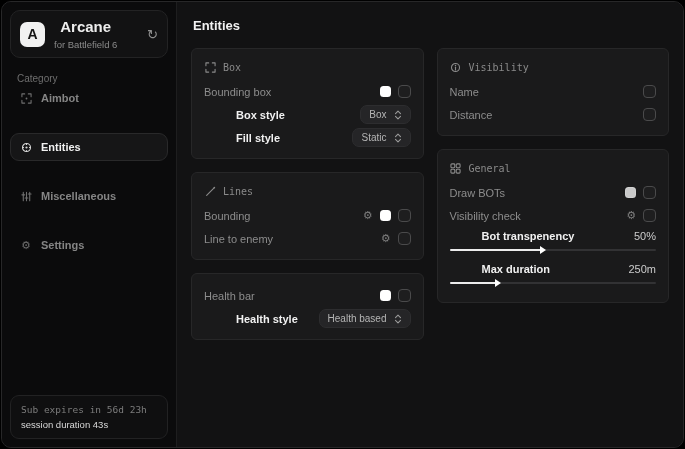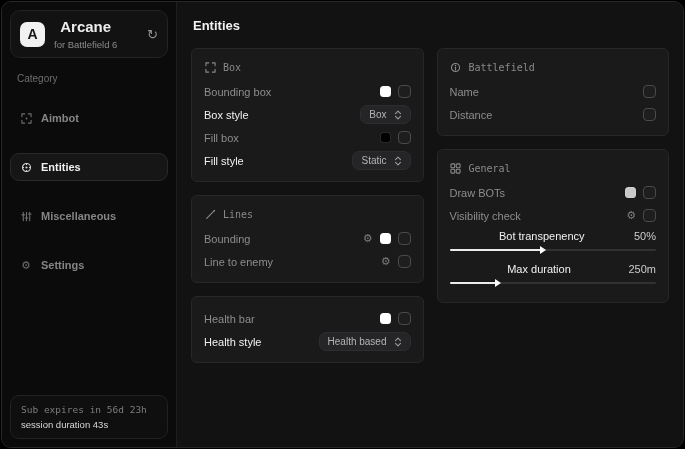--- a/index.html
+++ b/index.html
@@ -25,21 +25,21 @@
   .logo {
     width: 25px; height: 25px; border-radius: 7px; background: #f1f1f1;
     color: #151515; font-weight: 700; font-size: 14px;
     display: grid; place-items: center; flex: 0 0 auto;
   }
   .app-name { font-size: 15px; font-weight: 700; color: #ededed; text-align: center; }
   .app-sub  { font-size: 9.5px; color: #8b8b8b; margin-top: 4px; }
   .refresh  { margin-left: auto; color: #8f8f8f; font-size: 13px; line-height: 1;
               font-family: "DejaVu Sans", sans-serif; cursor: pointer; }
 
-  .category { color: #6e6e6e; font-size: 10px; margin: 15px 7px 20px; }
+  .category { color: #6e6e6e; font-size: 10px; margin: 15px 7px 0; }
 
   .nav { display: flex; flex-direction: column; gap: 21px; font-weight: bold; }
   .nav-item {
     display: flex; align-items: center; gap: 9px;
     padding: 7px 9px; border-radius: 9px; border: 1px solid transparent;
     color: #858585; font-size: 11px; cursor: pointer;
   }
   .nav-item .nicon { width: 12px; height: 12px; display: grid; place-items: center;
                      color: #6f6f6f; font-size: 11px; line-height: 1;
                      font-family: "DejaVu Sans", sans-serif; }
@@ -65,41 +65,41 @@
   }
   .card-head {
     display: flex; align-items: center; gap: 7px;
     color: #8a8a8a; font-family: "DejaVu Sans Mono", monospace; font-size: 10px;
     margin: 2px 0 7px;
   }
   .card-head .cicon { width: 12px; height: 12px; display: grid; place-items: center; color: #8a8a8a; }
 
   .row { display: flex; align-items: center; min-height: 23px; gap: 4px; justify-content: center; }
   .rlabel { flex: 1; font-size: 11px; color: #8d8d8d; white-space: nowrap; }
-  .rlabel.em { color: #f1f1f1; font-weight: 400; }
+  .rlabel.em { color: #f1f1f1; font-weight: 700; margin-left: 32px; }
   .controls { display: flex; align-items: center; gap: 7px; }
 
   .checkbox {
     width: 13px; height: 13px; border: 1px solid #4a4a4b; border-radius: 4px;
     background: rgba(255,255,255,0.02); cursor: pointer; flex: 0 0 auto;
   }
   .swatch { width: 11px; height: 11px; border-radius: 3.5px;
             border: 1px solid rgba(255,255,255,0.16); cursor: pointer; flex: 0 0 auto; }
   .gear-mini { color: #7e7e7e; font-size: 11px; line-height: 1; cursor: pointer;
                font-family: "DejaVu Sans", sans-serif; }
 
   .dropdown {
     display: inline-flex; align-items: center; gap: 7px;
     background: #252527; border: 1px solid #2d2d2f; border-radius: 7px;
     color: #b5b5b5; font-size: 10px; padding: 3px 8px; cursor: pointer;
     font-family: "Liberation Sans", sans-serif;
   }
   .dropdown .updown { display: grid; place-items: center; color: #9a9a9a; }
 
-  .slider-row { padding: 3px 0 9px; text-align: center; }
+  .slider-row { padding: 3px 0 9px; }
   .slider-top { display: flex; justify-content: space-between; align-items: center; margin-bottom: 7px; }
   .slider-val { font-size: 11px; color: #cccccc; }
   .track { position: relative; height: 2px; background: #323234; border-radius: 2px; cursor: pointer; }
   .fill  { position: absolute; left: 0; top: 0; height: 2px; background: #ececec; border-radius: 2px; }
   .thumb { position: absolute; top: -3.5px; width: 0; height: 0;
            border-left: 6px solid #ffffff;
            border-top: 4.5px solid transparent; border-bottom: 4.5px solid transparent; }
 </style>
 </head>
 <body>
@@ -190,27 +190,20 @@
                   <span>Box</span>
                   <span class="updown">
                     <svg width="8" height="10" viewBox="0 0 8 10" fill="none" stroke="currentColor" stroke-width="1.1" stroke-linecap="round" stroke-linejoin="round">
                       <path d="M1.5 3.6L4 1.1l2.5 2.5M1.5 6.4L4 8.9l2.5-2.5"></path>
                     </svg>
                   </span>
                 </button>
               </div>
             </div>
             <div class="row">
-              <span class="rlabel">Fill box</span>
-              <div class="controls">
-                <span class="swatch" style="background: rgb(0, 0, 0);"></span>
-                <span class="checkbox"></span>
-              </div>
-            </div>
-            <div class="row">
               <span class="rlabel em">Fill style</span>
               <div class="controls">
                 <button class="dropdown">
                   <span>Static</span>
                   <span class="updown">
                     <svg width="8" height="10" viewBox="0 0 8 10" fill="none" stroke="currentColor" stroke-width="1.1" stroke-linecap="round" stroke-linejoin="round">
                       <path d="M1.5 3.6L4 1.1l2.5 2.5M1.5 6.4L4 8.9l2.5-2.5"></path>
                     </svg>
                   </span>
                 </button>
@@ -269,21 +262,21 @@
       <div class="col" id="col-right">
           <section class="card">
             <div class="card-head">
               <span class="cicon">
                 <svg width="11" height="11" viewBox="0 0 12 12" fill="none" stroke="currentColor" stroke-width="1.2" stroke-linecap="round" stroke-linejoin="round">
                   <circle cx="6" cy="6" r="4.4"></circle>
                   <path d="M6 5.6v3"></path>
                   <circle cx="6" cy="3.7" r=".8" fill="currentColor" stroke="none"></circle>
                 </svg>
               </span>
-              <span>Battlefield</span>
+              <span>Visibility</span>
             </div>
             <div class="row">
               <span class="rlabel">Name</span>
               <div class="controls">
                 <span class="checkbox"></span>
               </div>
             </div>
             <div class="row">
               <span class="rlabel">Distance</span>
               <div class="controls">

